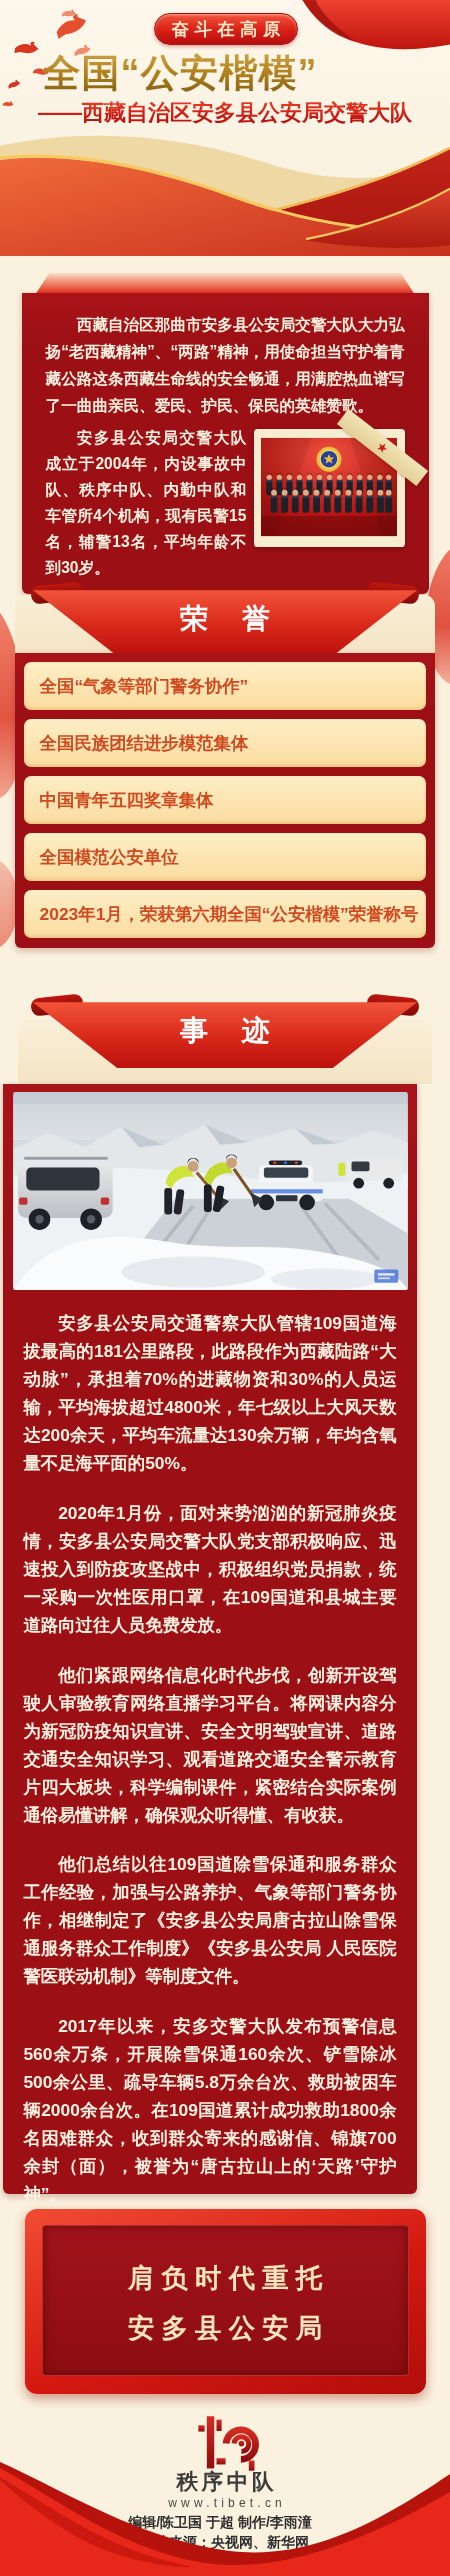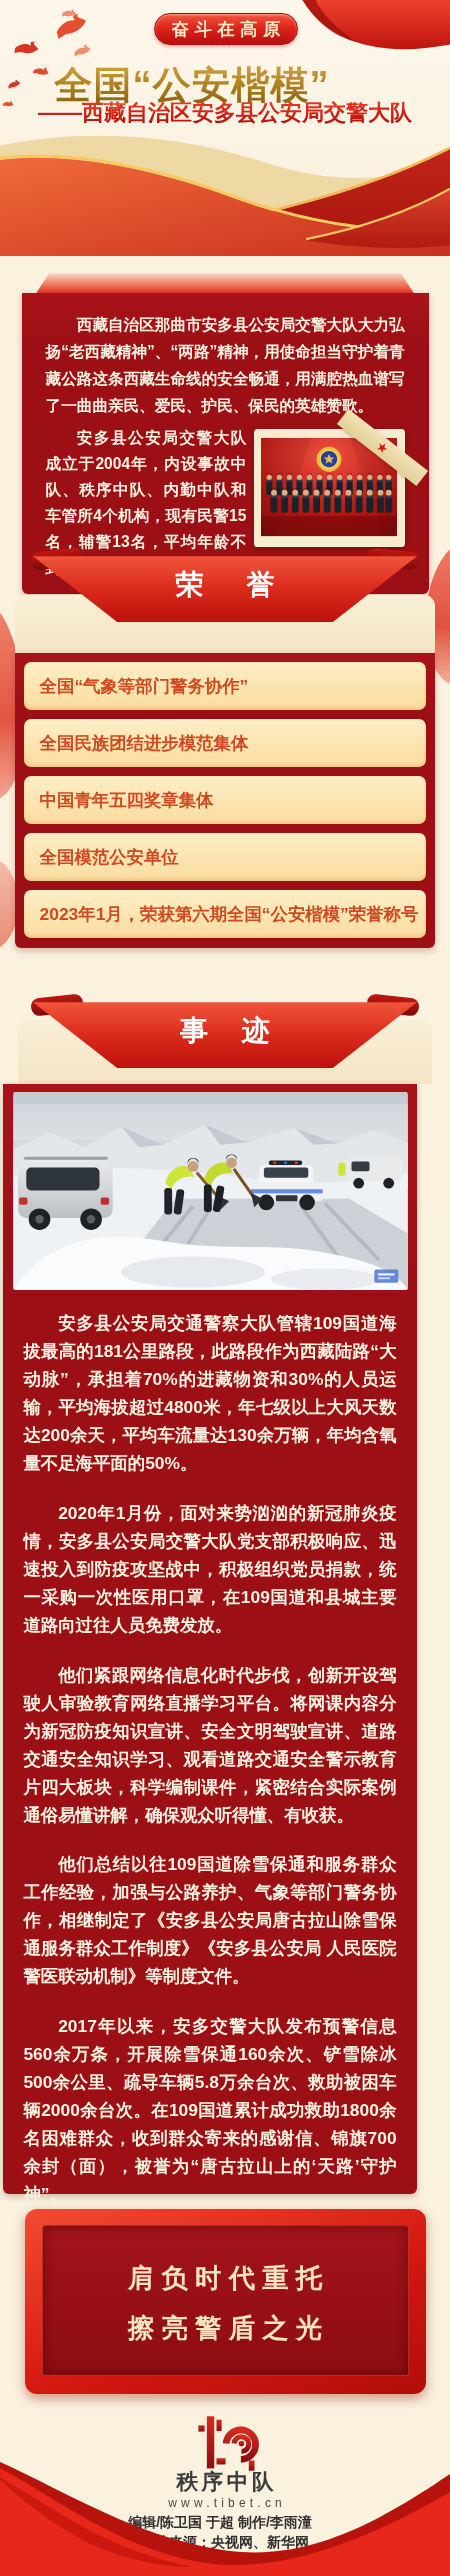--- a/index.html
+++ b/index.html
@@ -6,21 +6,21 @@
   .page{position:relative;width:450px;height:2576px;margin:0 auto;overflow:hidden;
         background:linear-gradient(180deg,#fdf7ec 0%,#faf1de 8%,#faf1de 100%);
         font-family:"Liberation Sans",sans-serif;}
   .abs{position:absolute;}
   
   .badge{position:absolute;left:154px;top:13.2px;width:142px;height:30px;border-radius:17px;
          background:linear-gradient(180deg,#f2543a 0%,#d81f18 55%,#b80e0f 100%);
          border:1.8px solid #a01110;box-shadow:inset 0 1.2px 2.4px rgba(255,255,255,.45),0 1.8px 3.6px rgba(160,20,10,.35);
          display:flex;align-items:center;justify-content:center;}
   .badge span{color:#ffe9c6;font-size:17.4px;font-weight:900;letter-spacing:5.4px;text-indent:5.4px;}
-  .main-title{position:absolute;left:0;top:48px;width:360px;text-align:center;margin:12px;
+  .main-title{position:absolute;left:0;top:48px;width:360px;text-align:center;margin:0;
          font-size:38px;font-weight:900;letter-spacing:1.2px;
          background:linear-gradient(180deg,#d4a94e 0%,#b3841f 45%,#7d5a11 100%);
          -webkit-background-clip:text;background-clip:text;color:transparent;}
   .sub-title{position:absolute;left:0;top:98px;width:450px;text-align:center;margin:0;
          font-size:22px;font-weight:900;
          background:linear-gradient(180deg,#ef4128 0%,#c41510 70%,#a30d0a 100%);
          -webkit-background-clip:text;background-clip:text;color:transparent;}
   
   .redbox{background:linear-gradient(180deg,#a81319 0%,#9c1015 18%,#9c1015 100%);
           border-radius:0 0 6px 6px;box-shadow:0 2.4px 6px rgba(120,15,10,.25);}
@@ -220,21 +220,21 @@
   </div>
 
   <div class="swash" style="left:-10.8px;top:600px;width:35px;height:198px;border-radius:0 100% 100% 0/0 50% 50% 0;
               background:linear-gradient(180deg,#ef6b52,#dc2f1c 60%,#f0937d);opacity:.8;transform:rotate(-4deg);"></div>
   <div class="swash" style="right:-12px;top:540px;width:36px;height:144px;border-radius:100% 0 0 100%/50% 0 0 50%;
               background:linear-gradient(180deg,#ee6048,#d92a18 60%,#f2a18c);opacity:.8;transform:rotate(5deg);"></div>
   <div class="swash" style="left:-8.4px;top:859px;width:26.4px;height:90px;border-radius:0 100% 100% 0/0 50% 50% 0;
               background:linear-gradient(180deg,#f2ac9a,#e56a52);opacity:.75;"></div>
 
   <div class="cap" style="left:15px;top:595px;width:420px;height:58px;"></div>
-  <div class="scroll" style="top:555px;font-family:Liberation Mono, monospace;">
+  <div class="scroll" style="top:589px;">
     <div class="curl l"></div>
     <div class="curl r"></div>
     <div class="band"></div>
     <div class="label">荣 誉</div>
   </div>
   <div class="honors-box redbox" style="border-radius:0 0 6px 6px;">
     <div class="honor-card">全国“气象等部门警务协作”</div>
     <div class="honor-card">全国民族团结进步模范集体</div>
     <div class="honor-card">中国青年五四奖章集体</div>
     <div class="honor-card">全国模范公安单位</div>
@@ -332,21 +332,21 @@
       <p class="deed-p">2020年1月份，面对来势汹汹的新冠肺炎疫情，安多县公安局交警大队党支部积极响应、迅速投入到防疫攻坚战中，积极组织党员捐款，统一采购一次性医用口罩，在109国道和县城主要道路向过往人员免费发放。</p>
       <p class="deed-p">他们紧跟网络信息化时代步伐，创新开设驾驶人审验教育网络直播学习平台。将网课内容分为新冠防疫知识宣讲、安全文明驾驶宣讲、道路交通安全知识学习、观看道路交通安全警示教育片四大板块，科学编制课件，紧密结合实际案例通俗易懂讲解，确保观众听得懂、有收获。</p>
       <p class="deed-p">他们总结以往109国道除雪保通和服务群众工作经验，加强与公路养护、气象等部门警务协作，相继制定了《安多县公安局唐古拉山除雪保通服务群众工作制度》《安多县公安局 人民医院警医联动机制》等制度文件。</p>
       <p class="deed-p">2017年以来，安多交警大队发布预警信息560余万条，开展除雪保通160余次、铲雪除冰500余公里、疏导车辆5.8万余台次、救助被困车辆2000余台次。在109国道累计成功救助1800余名困难群众，收到群众寄来的感谢信、锦旗700余封（面），被誉为“唐古拉山上的‘天路’守护神”。</p>
     </div>
   </div>
 
   <div class="slogan-outer">
     <div class="slogan-inner">
       <div class="slogan-line l1">肩负时代重托</div>
-      <div class="slogan-line l2">擦亮警盾之光</div>
+      <div class="slogan-line l2">安多县公安局</div>
     </div>
   </div>
 
   <svg class="abs" style="left:191px;top:2413px;" width="68" height="61" viewBox="0 0 120 104">
     <defs>
       <linearGradient id="lg" x1="0" y1="0" x2="0" y2="1">
         <stop offset="0" stop-color="#d42a20"></stop>
           <stop offset="1" stop-color="#8f0d0e"></stop>
       </linearGradient>
     </defs>

